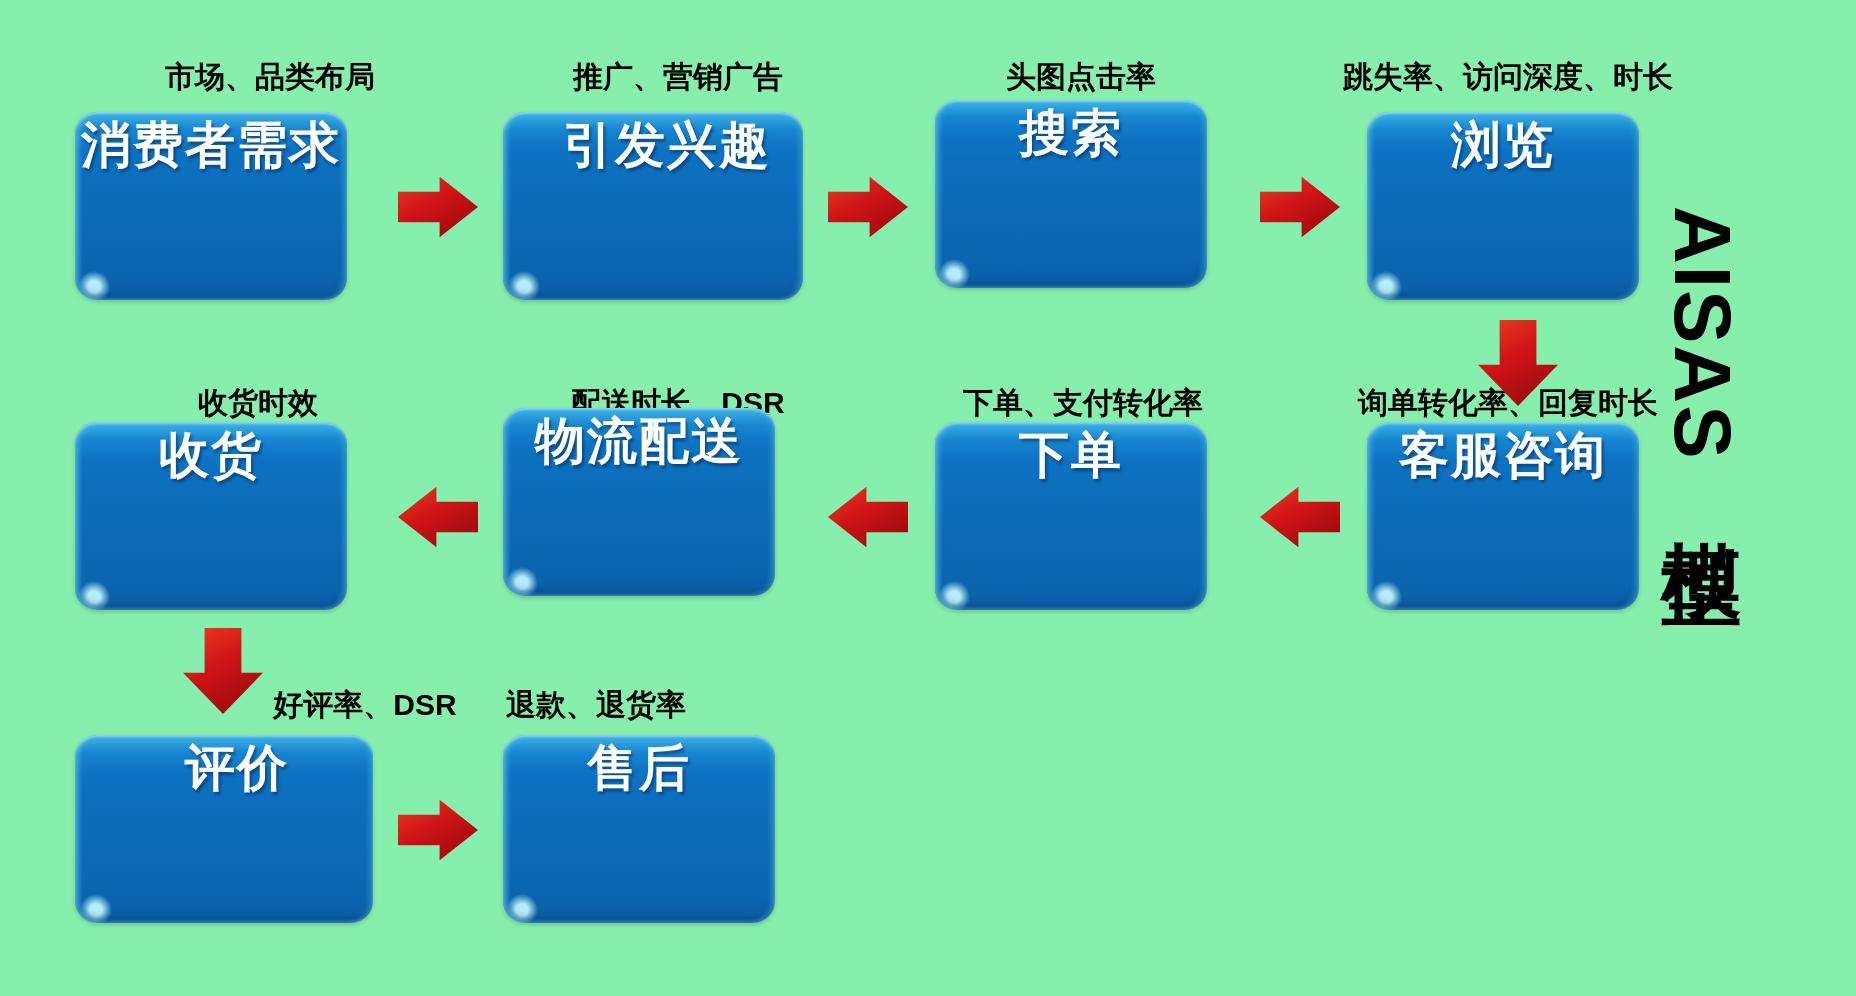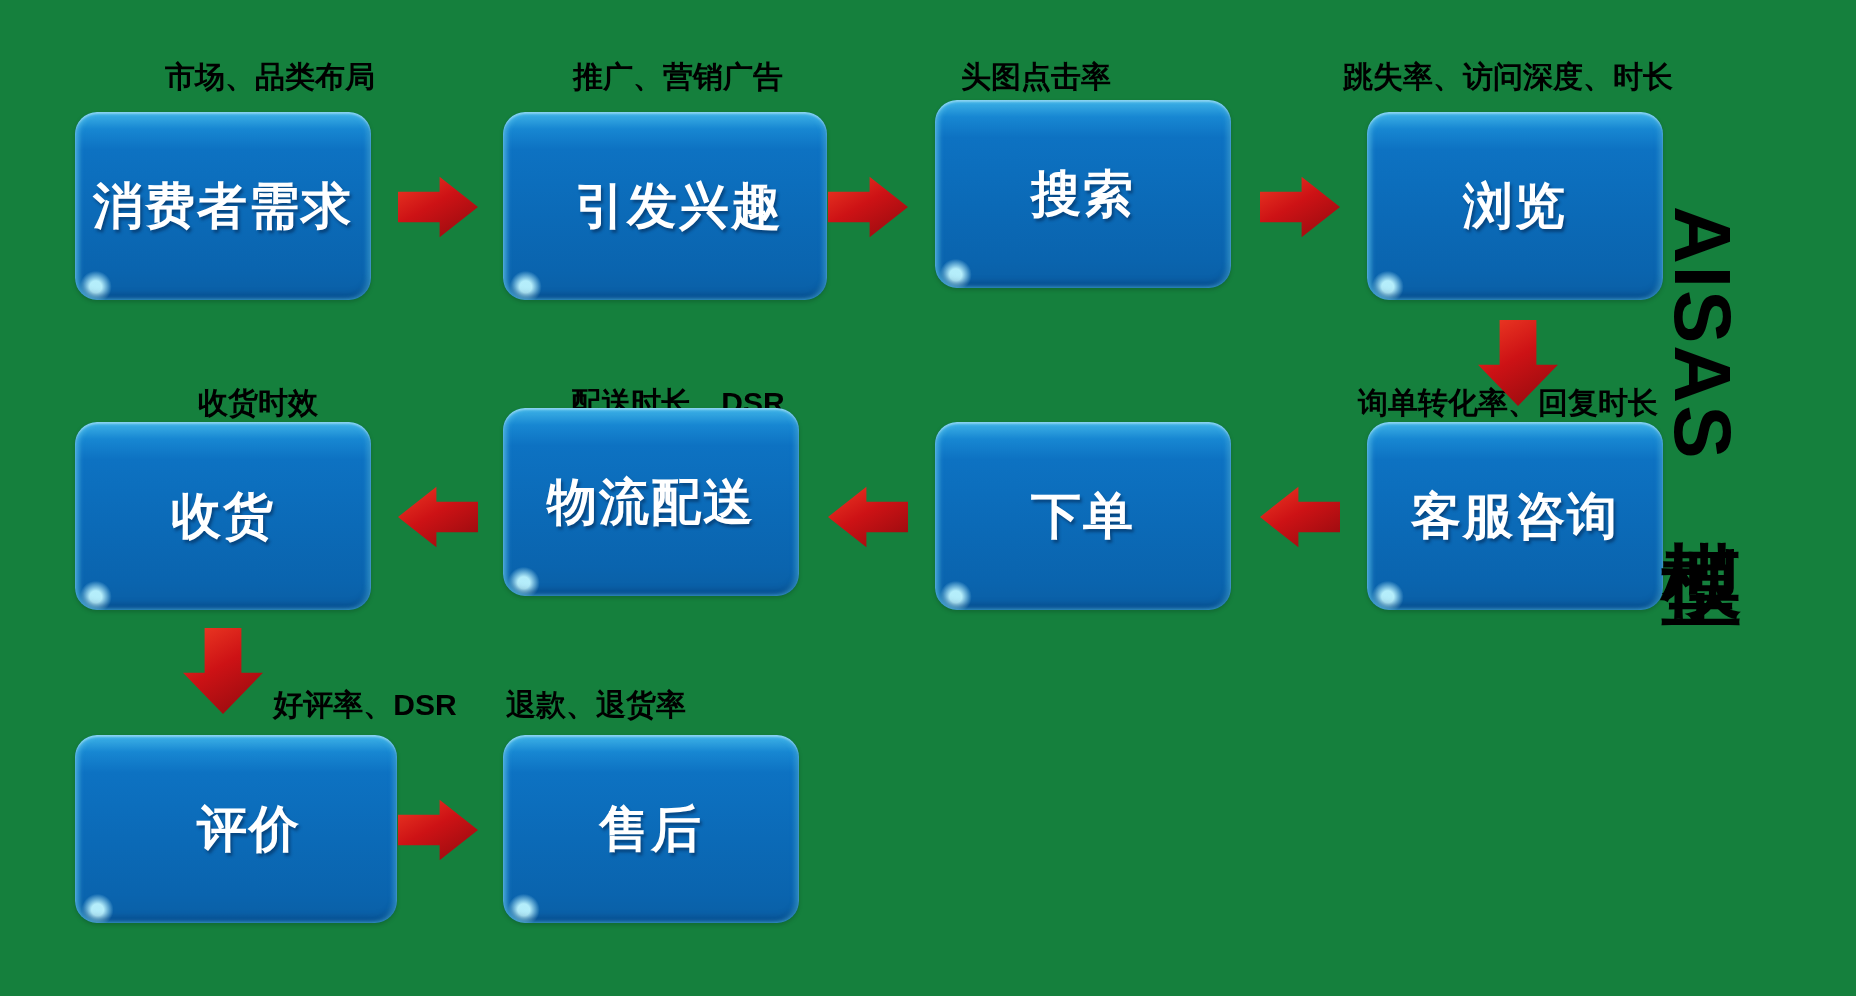--- a/index.html
+++ b/index.html
@@ -1,23 +1,23 @@
 <!DOCTYPE html>
 <html><head>
 <meta charset="utf-8">
 <style>
   html,body{margin:0;padding:0;background:#ffffff;}
   .stage{
-    position:relative;width:1856px;height:996px;background:#15803d;overflow:hidden;
+    position:relative;width:1856px;height:996px;background:#86efac;overflow:hidden;
     font-family:"Liberation Sans",sans-serif;
   }
   
   .box{
-    position:absolute;width:296px;height:188px;border-radius:22px;
-    display:flex;align-items:center;justify-content:center;
+    position:absolute;width:272px;height:188px;border-radius:22px;
+    display:flex;justify-content:center;
     background:
       radial-gradient(circle at 7% 93%, rgba(190,245,255,.95) 0 6px, rgba(190,245,255,0) 16px),
       linear-gradient(180deg,#41b5e8 0%,#1787d2 9%,#0d72c2 20%,#0b6ab7 55%,#0a64ae 85%,#0a5fa5 100%);
     box-shadow:
       inset 0 2px 2px rgba(255,255,255,.35),
       inset 4px 0 5px rgba(95,205,245,.65),
       inset -4px 0 5px rgba(95,205,245,.40),
       inset 0 -5px 7px rgba(0,40,90,.40),
       0 2px 4px rgba(0,0,0,.18);
   }
@@ -52,21 +52,21 @@
   .b3{left:1367px;top:112px;}
   .b4{left:1367px;top:422px;}
   .b5{left:935px; top:422px;}
   .b6{left:503px; top:408px;}
   .b7{left:75px;  top:422px;}
   .b8{left:75px;  top:735px;padding-left:26px;}
   .b9{left:503px; top:735px;}
   
   .m0{left:270px; top:60px;}
   .m1{left:678px; top:60px;}
-  .m2{left:1036px;top:60px;}
+  .m2{left:1081px;top:60px;}
   .m3{left:1508px;top:60px;}
   .m4{left:1508px;top:386px;}
   .m5{left:1083px;top:386px;}
   .m6{left:678px; top:386px;}
   .m7{left:258px; top:386px;}
   .m8{left:365px; top:688px;}
   .m9{left:596px; top:688px;}
   
   .ar1a{left:398px; top:174px;}
   .ar1b{left:828px; top:174px;}
@@ -82,20 +82,21 @@
 <body>
 
 <div class="stage">
 
   <div class="metric m0">市场、品类布局</div>
   <div class="metric m1">推广、营销广告</div>
   <div class="metric m2">头图点击率</div>
   <div class="metric m3">跳失率、访问深度、时长</div>
 
   <div class="metric m4">询单转化率、回复时长</div>
+  <div class="metric m5">下单、支付转化率</div>
   <div class="metric m6">配送时长、DSR</div>
   <div class="metric m7">收货时效</div>
 
   <div class="metric m8">好评率、DSR</div>
   <div class="metric m9">退款、退货率</div>
 
   <div class="box b0">
       <span>消费者需求</span>
     </div>
   <div class="box b1">

